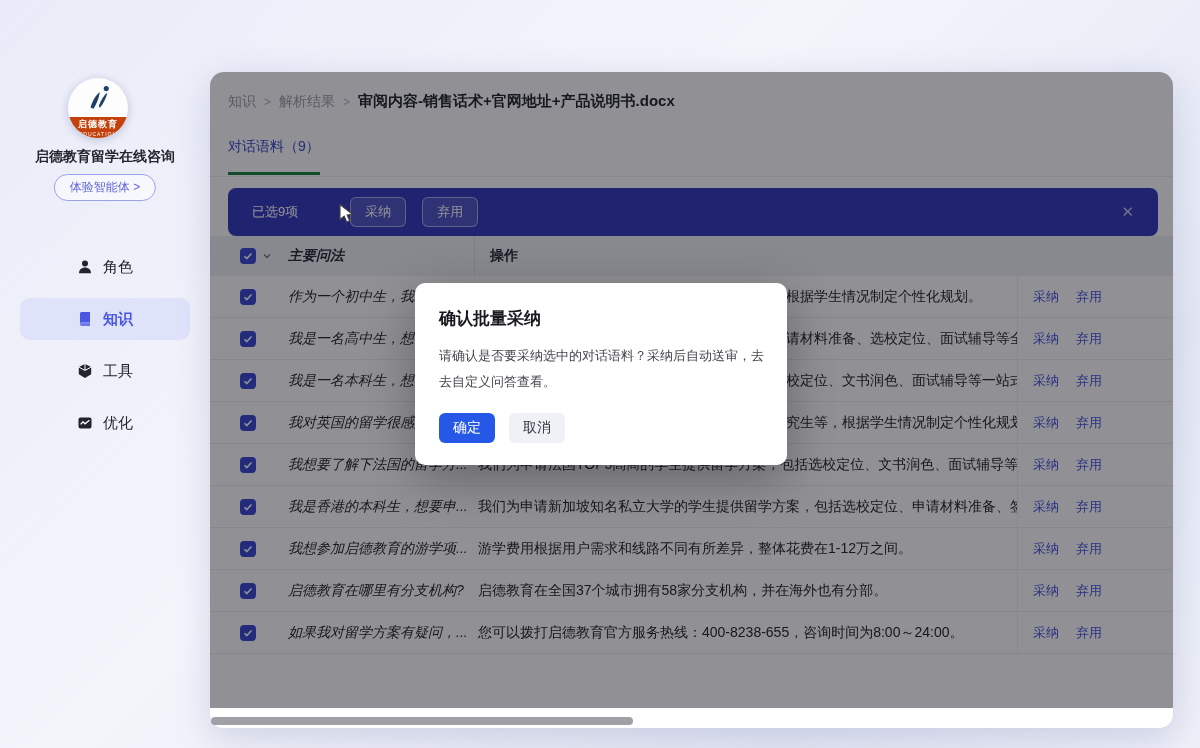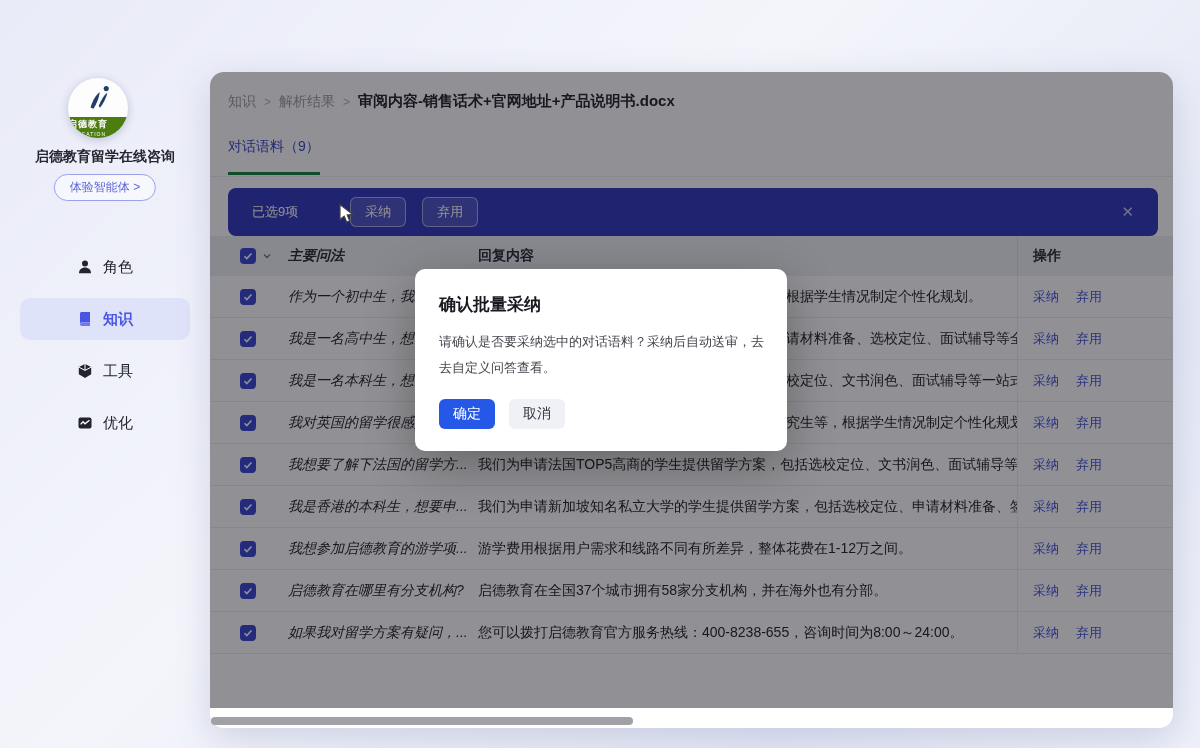--- a/index.html
+++ b/index.html
@@ -8,22 +8,22 @@
     font-family:"Liberation Sans","DejaVu Sans",sans-serif;
     background:linear-gradient(135deg,#e9ebf8 0%,#f4f5fb 42%,#e4e8f5 78%,#eef0f9 100%);
     position:relative; color:#262626;
   }
 
   
   .sidebar { position:absolute; left:0; top:0; width:210px; height:748px; }
   .logo { position:absolute; left:68px; top:78px; width:60px; height:60px; border-radius:50%;
           background:#fdfdfd; overflow:hidden; box-shadow:0 2px 8px rgba(50,60,120,.25); }
   .logo svg { position:absolute; left:12px; top:4px; }
-  .logo-band { position:absolute; left:0; bottom:0; width:100%; height:21px; background:#4d7c0f;
-               color:#fff; line-height:10px; }
+  .logo-band { position:absolute; left:0; bottom:0; width:100%; height:21px; background:#c2410c;
+               color:#fff; text-align:center; line-height:10px; }
   .logo-band .cn { font-size:9px; font-weight:bold; letter-spacing:1px; display:block; margin-top:2px;}
   .logo-band .en { font-size:5px; letter-spacing:1px; display:block; }
   .agent-name { position:absolute; top:148px; width:210px; text-align:center;
                 font-size:14px; font-weight:bold; color:#26262e; }
   .try-btn { position:absolute; top:174px; left:50%; transform:translateX(-50%);
              font-size:12px; color:#5d66d9; border:1px solid #9aa0ea; border-radius:999px;
              padding:4px 15px; background:rgba(255,255,255,.55); white-space:nowrap; cursor:pointer;}
   .menu { position:absolute; top:246px; left:20px; width:170px; }
   .menu-item { display:flex; align-items:center; justify-content:center; gap:10px;
                height:42px; margin-bottom:10px; border-radius:10px; font-size:15px;
@@ -67,21 +67,21 @@
               display:flex; align-items:center; padding-left:15px; gap:17px; }
   .thead .cell.ops { font-weight:bold; }
   .op-link { color:#4653dd; font-size:13px; text-decoration:none; cursor:pointer; white-space:nowrap;}
 
   .overlay { position:absolute; left:0; right:0; top:0; bottom:20px;
              background:rgba(12,12,20,.45); border-radius:14px 14px 0 0; }
   .hscroll { position:absolute; left:1px; bottom:3px; width:422px; height:8px;
              background:#a0a0a6; border-radius:4px; cursor:pointer; }
 
   
-  .modal { position:absolute; left:415px; top:269px; width:372px; background:#fff;
+  .modal { position:absolute; left:415px; top:283px; width:372px; background:#fff;
            border-radius:10px; padding:24px 24px 22px; box-shadow:0 14px 50px rgba(0,0,0,.30); }
   .modal-title { font-size:17px; font-weight:bold; color:#18181f; }
   .modal-body { margin-top:13px; font-size:13px; line-height:26px; color:#46464f; white-space:nowrap; }
   .modal-btns { margin-top:18px; display:flex; gap:14px; }
   .btn { height:30px; min-width:56px; border:none; border-radius:6px; font-size:14px;
          display:flex; align-items:center; justify-content:center; cursor:pointer;
          font-family:inherit; }
   .btn.primary { background:#2658e8; color:#fff; }
   .btn.plain { background:#f0f1f6; color:#33333d; }
 
@@ -161,21 +161,20 @@
       <svg width="10" height="10" viewBox="0 0 10 10">
         <path d="M1.5 5.2l2.3 2.3 4.7-5" stroke="#fff" stroke-width="1.6" fill="none"></path>
       </svg>
     </span>
     <span class="chev">
       <svg width="12" height="12" viewBox="0 0 12 12">
           <path d="M3 4.5l3 3 3-3" stroke="#70707c" stroke-width="1.3" fill="none"></path>
         </svg>
     </span>
     <div class="cell q">主要问法</div>
-    <div class="cell r">回复内容</div>
     <div class="cell ops">操作</div>
   </div>
 
   <div class="rows">
   <div class="trow">
     <span class="cb">
       <svg width="10" height="10" viewBox="0 0 10 10">
         <path d="M1.5 5.2l2.3 2.3 4.7-5" stroke="#fff" stroke-width="1.6" fill="none"></path>
       </svg>
     </span>

